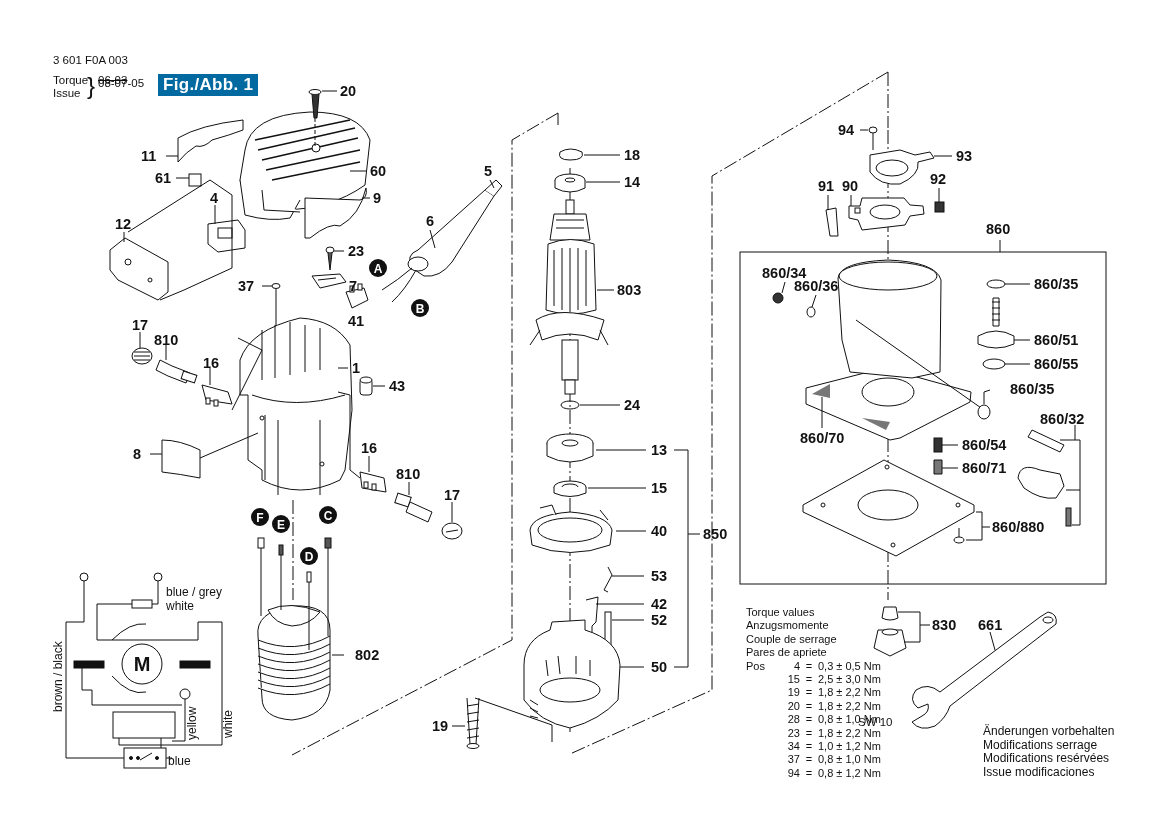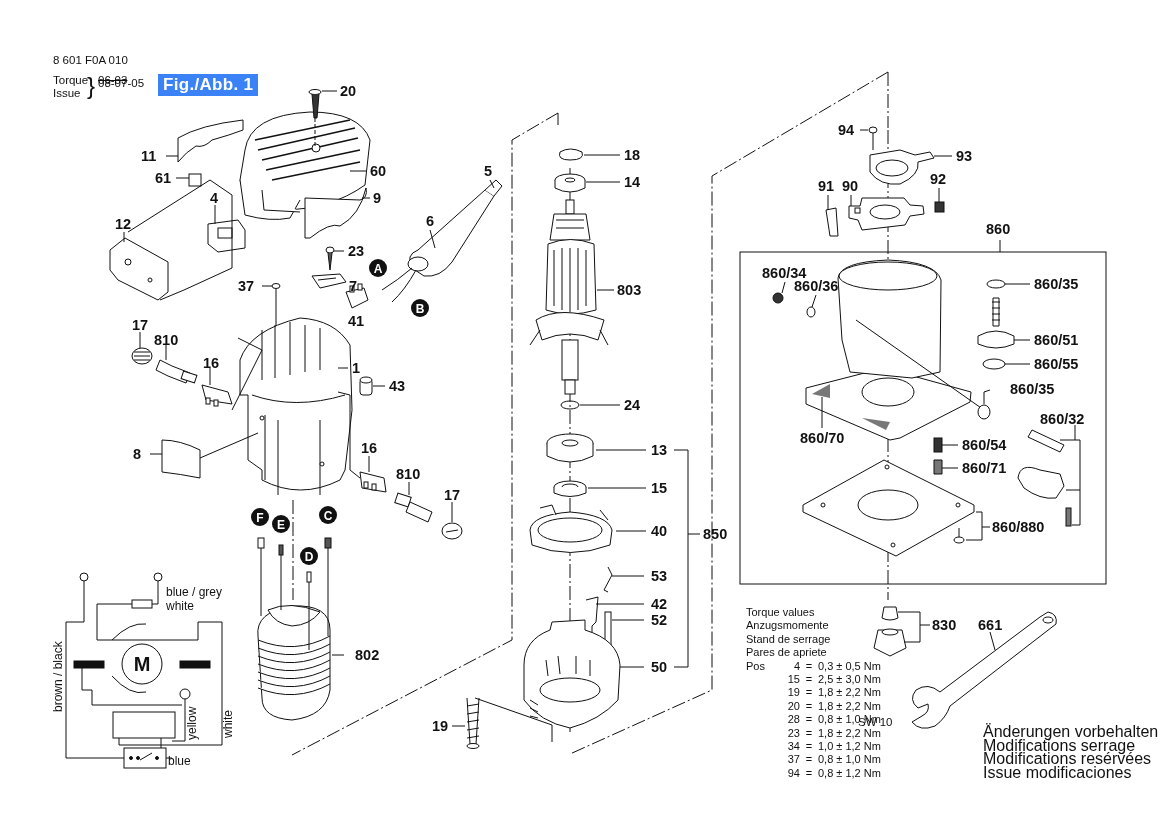--- a/index.html
+++ b/index.html
@@ -1,36 +1,36 @@
 <!DOCTYPE html>
 <html><head>
 <meta charset="utf-8">
 <style>
   html, body { margin: 0; padding: 0; background: #ffffff; }
   body { width: 1169px; height: 826px; position: relative; overflow: hidden;
          font-family: "Liberation Sans", sans-serif; color: #111; }
   .abs { position: absolute; }
   .hdr { font-size: 11.5px; line-height: 13px; }
-  .fig { background: #3b82f6; color: #fff; font-weight: bold; font-size: 17px;
+  .fig { background: #0369a1; color: #fff; font-weight: bold; font-size: 17px;
          padding: 1px 5px; letter-spacing: 0.3px; }
   svg { position: absolute; left: 0; top: 0; }
   .lbl { font-family: "Liberation Sans", sans-serif; font-weight: bold; font-size: 14.5px; fill: #111; }
   .wire-lbl { font-family: "Liberation Sans", sans-serif; font-size: 12px; fill: #111; }
   .tq { font-size: 11px; line-height: 13.4px; }
   .tq .row { display: flex; }
   .tq .pos { width: 38px; }
   .tq .num { width: 16px; text-align: right; }
   .tq .eq { width: 18px; text-align: center; }
-  .mods { font-size: 16px; line-height: 13.6px; }
+  .mods { font-size: 12px; line-height: 13.6px; }
   .sw { font-size: 11.5px; }
 </style>
 </head>
 <body>
 
-<div class="abs hdr" style="left:53px;top:54px;">8 601 F0A 010</div>
+<div class="abs hdr" style="left:53px;top:54px;">3 601 F0A 003</div>
 <div class="abs hdr" style="left:53px;top:74px;">Torque</div>
 <div class="abs hdr" style="left:53px;top:87px;">Issue</div>
 <div class="abs" style="left:87px;top:72px;font-size:24px;line-height:28px;">}</div>
 <div class="abs hdr" style="left:98px;top:74px;text-decoration:line-through;">06-03</div>
 <div class="abs hdr" style="left:98px;top:77px;">08-07-05</div>
 <div class="abs fig" style="left:158px;top:74px;">Fig./Abb. 1</div>
 
 <svg width="1169" height="826" viewBox="0 0 1169 826">
   <g fill="none" stroke="#111" stroke-width="1">
 
@@ -466,21 +466,21 @@
   <text class="wire-lbl" transform="translate(196,740) rotate(-90)">yellow</text>
   <text class="wire-lbl" transform="translate(232,738) rotate(-90)">white</text>
   <text class="wire-lbl" x="168" y="765">blue</text>
 
   <text class="sw" x="858" y="726" font-family="Liberation Sans, sans-serif" font-size="11.5" fill="#111">SW 10</text>
 </svg>
 
 <div class="abs tq" style="left:746px;top:606px;">
   <div>Torque values</div>
   <div>Anzugsmomente</div>
-  <div>Stand de serrage</div>
+  <div>Couple de serrage</div>
   <div>Pares de apriete</div>
   <div class="row">
       <span class="pos">Pos</span>
       <span class="num">4</span>
       <span class="eq">=</span>
       <span>0,3 ± 0,5 Nm</span>
     </div>
   <div class="row">
       <span class="pos"></span>
       <span class="num">15</span>

